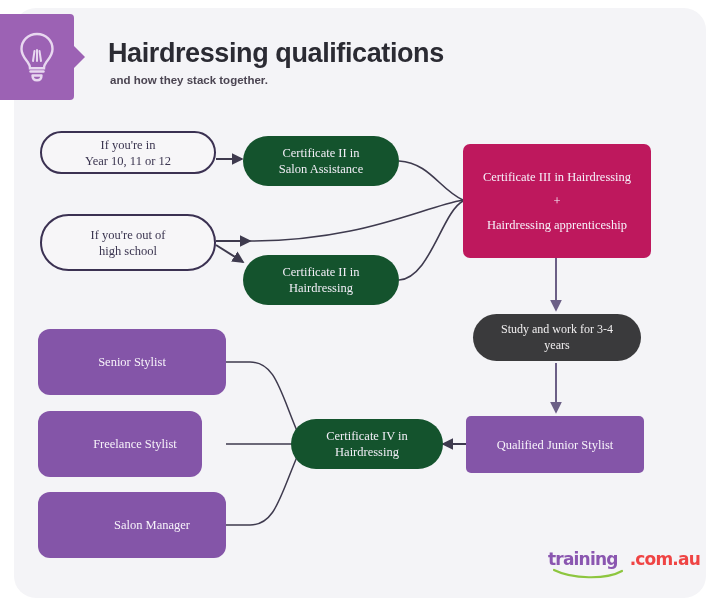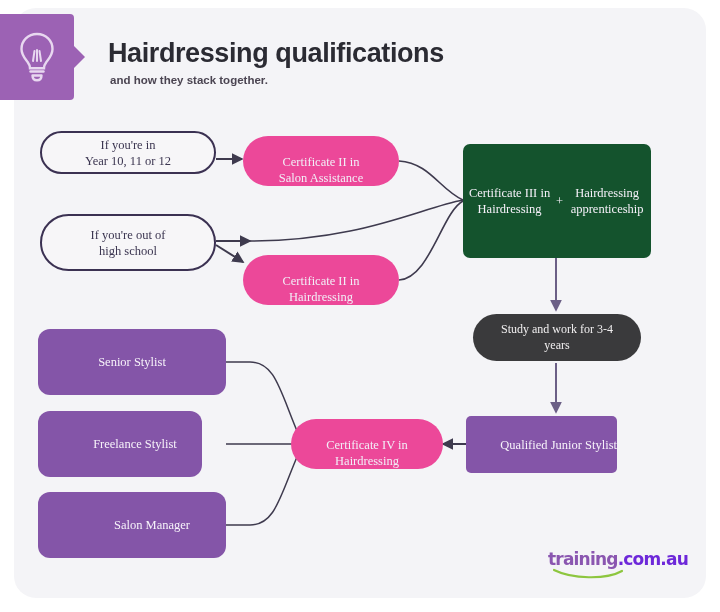--- a/index.html
+++ b/index.html
@@ -110,39 +110,39 @@
 
   .node-outline {
     background: #f7f6f8;
     border: 2.5px solid #3b3152;
     border-radius: 999px;
     color: #3b3550;
     font-size: 12.5px;
   }
 
   .node-navy {
-    background: #ec4899;
+    background: #14532d;
     border-radius: 999px;
     color: #f2eef7;
     font-size: 12.5px;
-    align-items: flex-end;
   }
 
   .node-dark {
     background: #3a3a3c;
     border-radius: 999px;
     color: #f1eff0;
     font-size: 12px;
   }
 
   .node-purple-bright {
-    background: #14532d;
+    background: #be185d;
     border-radius: 7px;
     color: #f6f1fa;
     font-size: 12.5px;
+    flex-direction: column;
   }
   .node-purple-bright .plus {
     font-size: 12.5px;
     margin: 8px 0;
   }
 
   .node-purple-mid {
     background: #8455a8;
     border-radius: 5px;
     color: #f7f3fa;
@@ -165,21 +165,21 @@
     height: 30px;
   }
   .logo-text {
     font-family: "DejaVu Sans", sans-serif;
     font-size: 17px;
     font-weight: bold;
     letter-spacing: -0.8px;
     color: #8a56b0;
     white-space: nowrap;
   }
-  .logo-text .seg-dark { color: #6d28d9; }
+  .logo-text .seg-dark { color: #ef4444; padding-left: 12px; }
 </style>
 </head>
 <body>
 
 <div id="stage">
 
   <div class="card"></div>
 
   <div class="badge">
     <svg class="bulb" viewBox="0 0 40 52">
@@ -260,21 +260,21 @@
     <div>Hairdressing apprenticeship</div>
   </div>
 
   <div class="node node-dark" style="left:473px; top:314px; width:168px; height:47px;">
     <div>
       <div>Study and work for 3-4</div>
       <div>years</div>
     </div>
   </div>
 
-  <div class="node node-purple-mid" style="left:466px; top:416px; width:151px; height:57px;justify-content:flex-end;">
+  <div class="node node-purple-mid" style="left:466px; top:416px; width:178px; height:57px;">
     <div>Qualified Junior Stylist</div>
   </div>
 
   <div class="node node-navy" style="left:291px; top:419px; width:152px; height:50px;">
     <div>
       <div>Certificate IV in</div>
       <div>Hairdressing</div>
     </div>
   </div>
 

